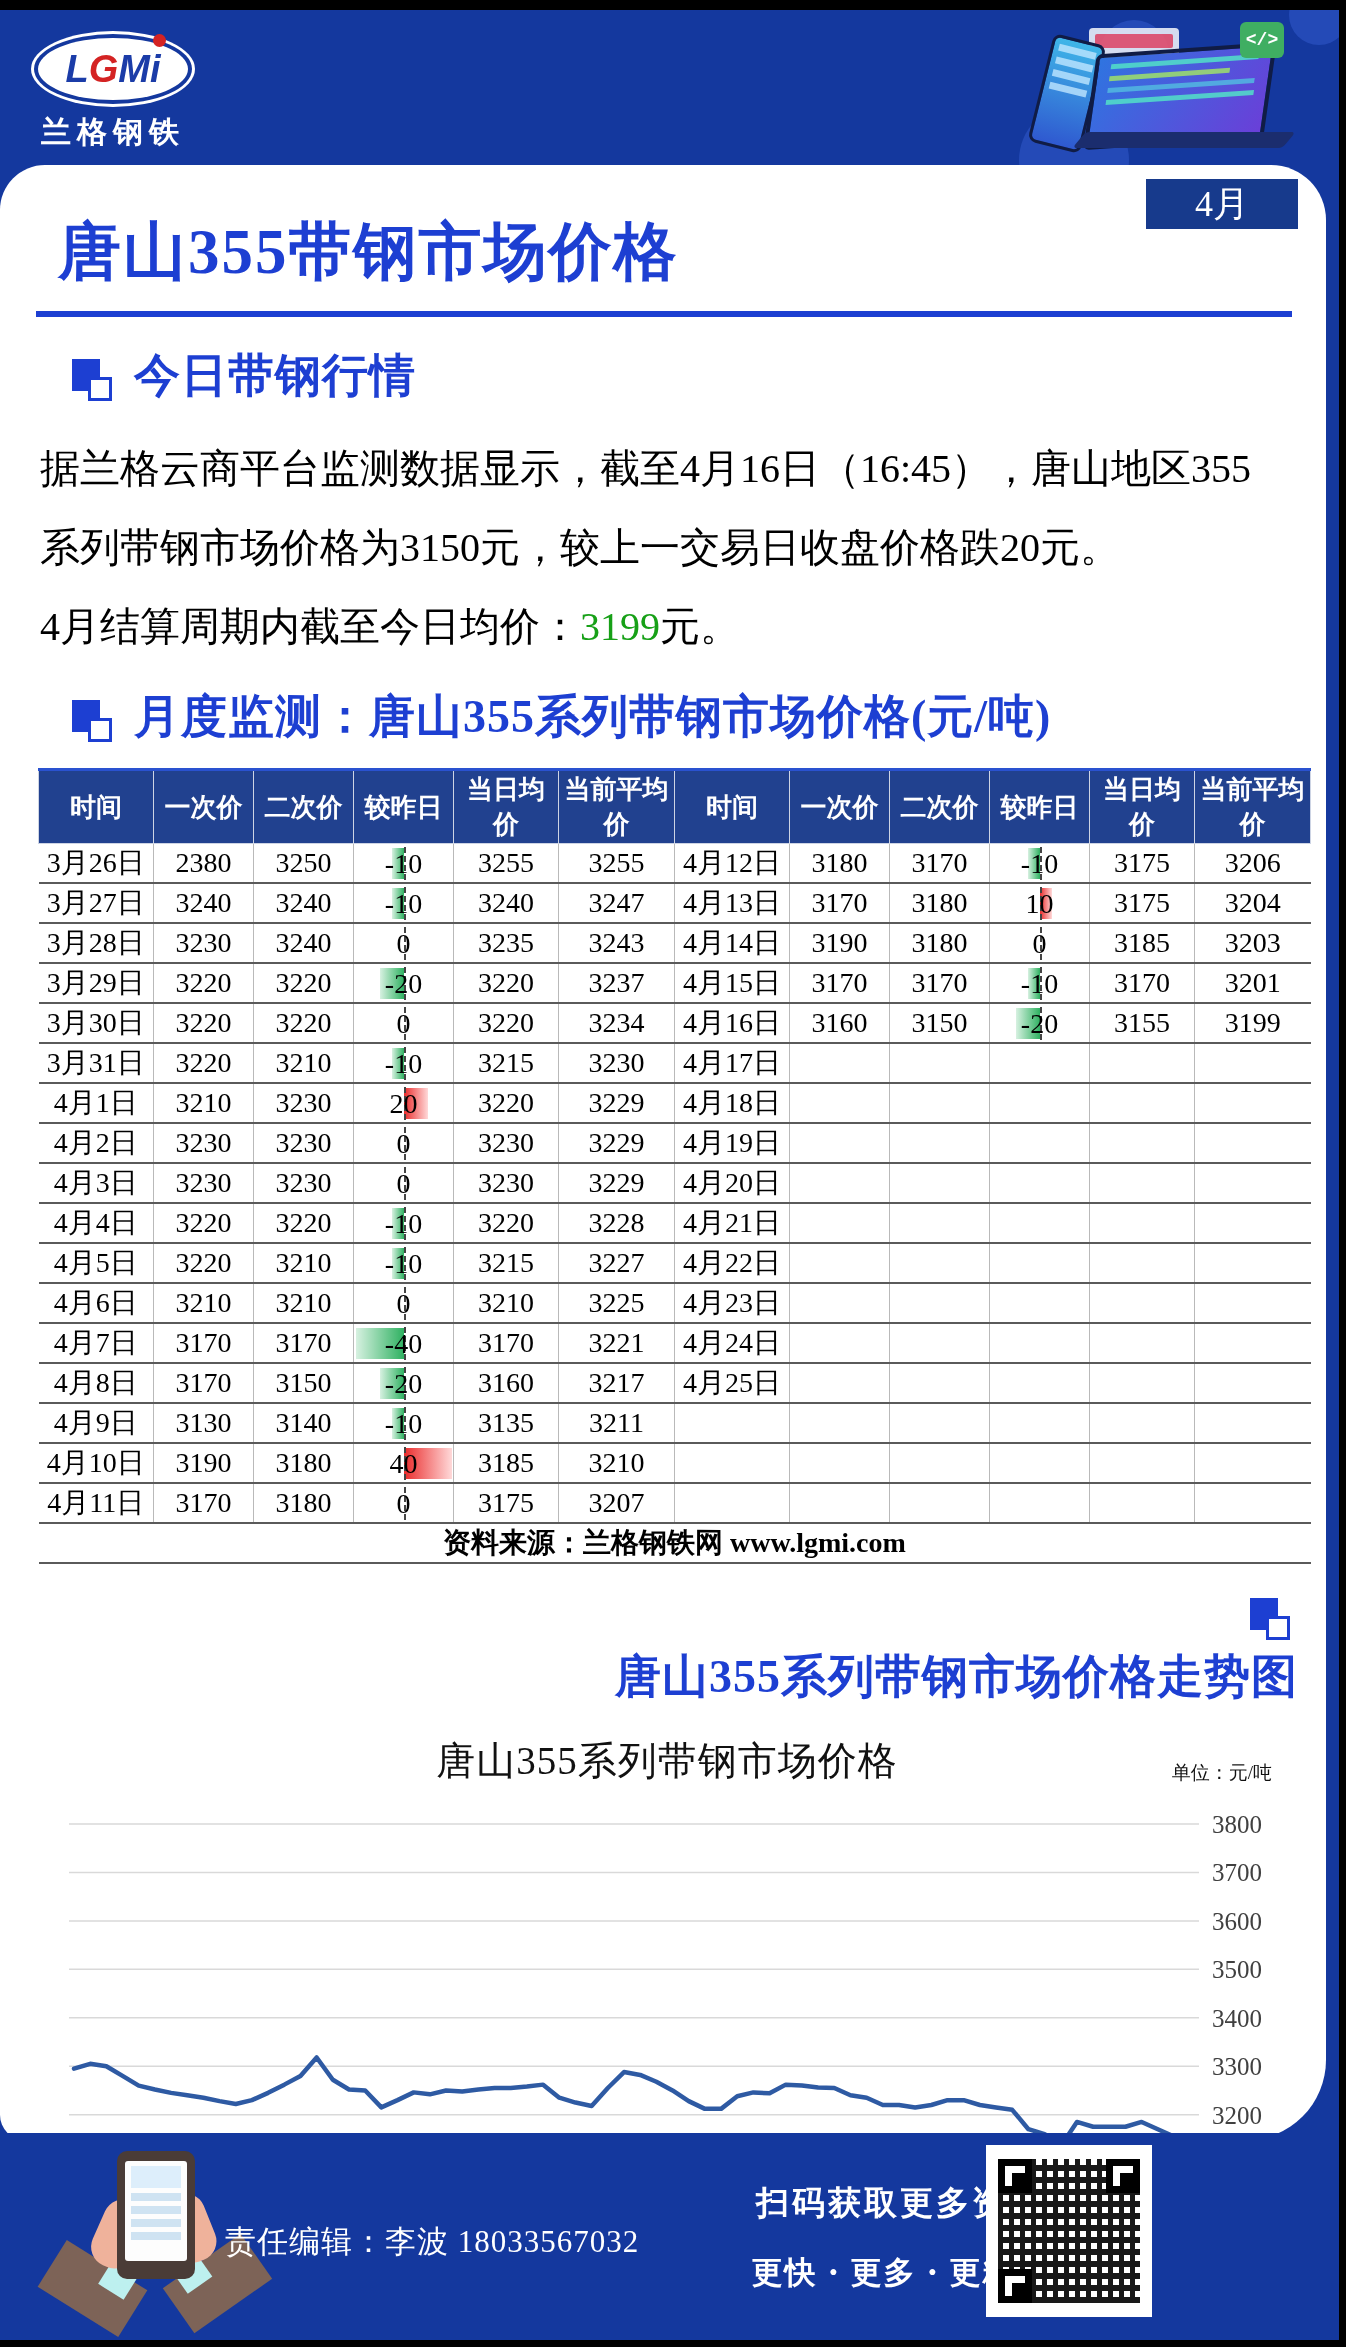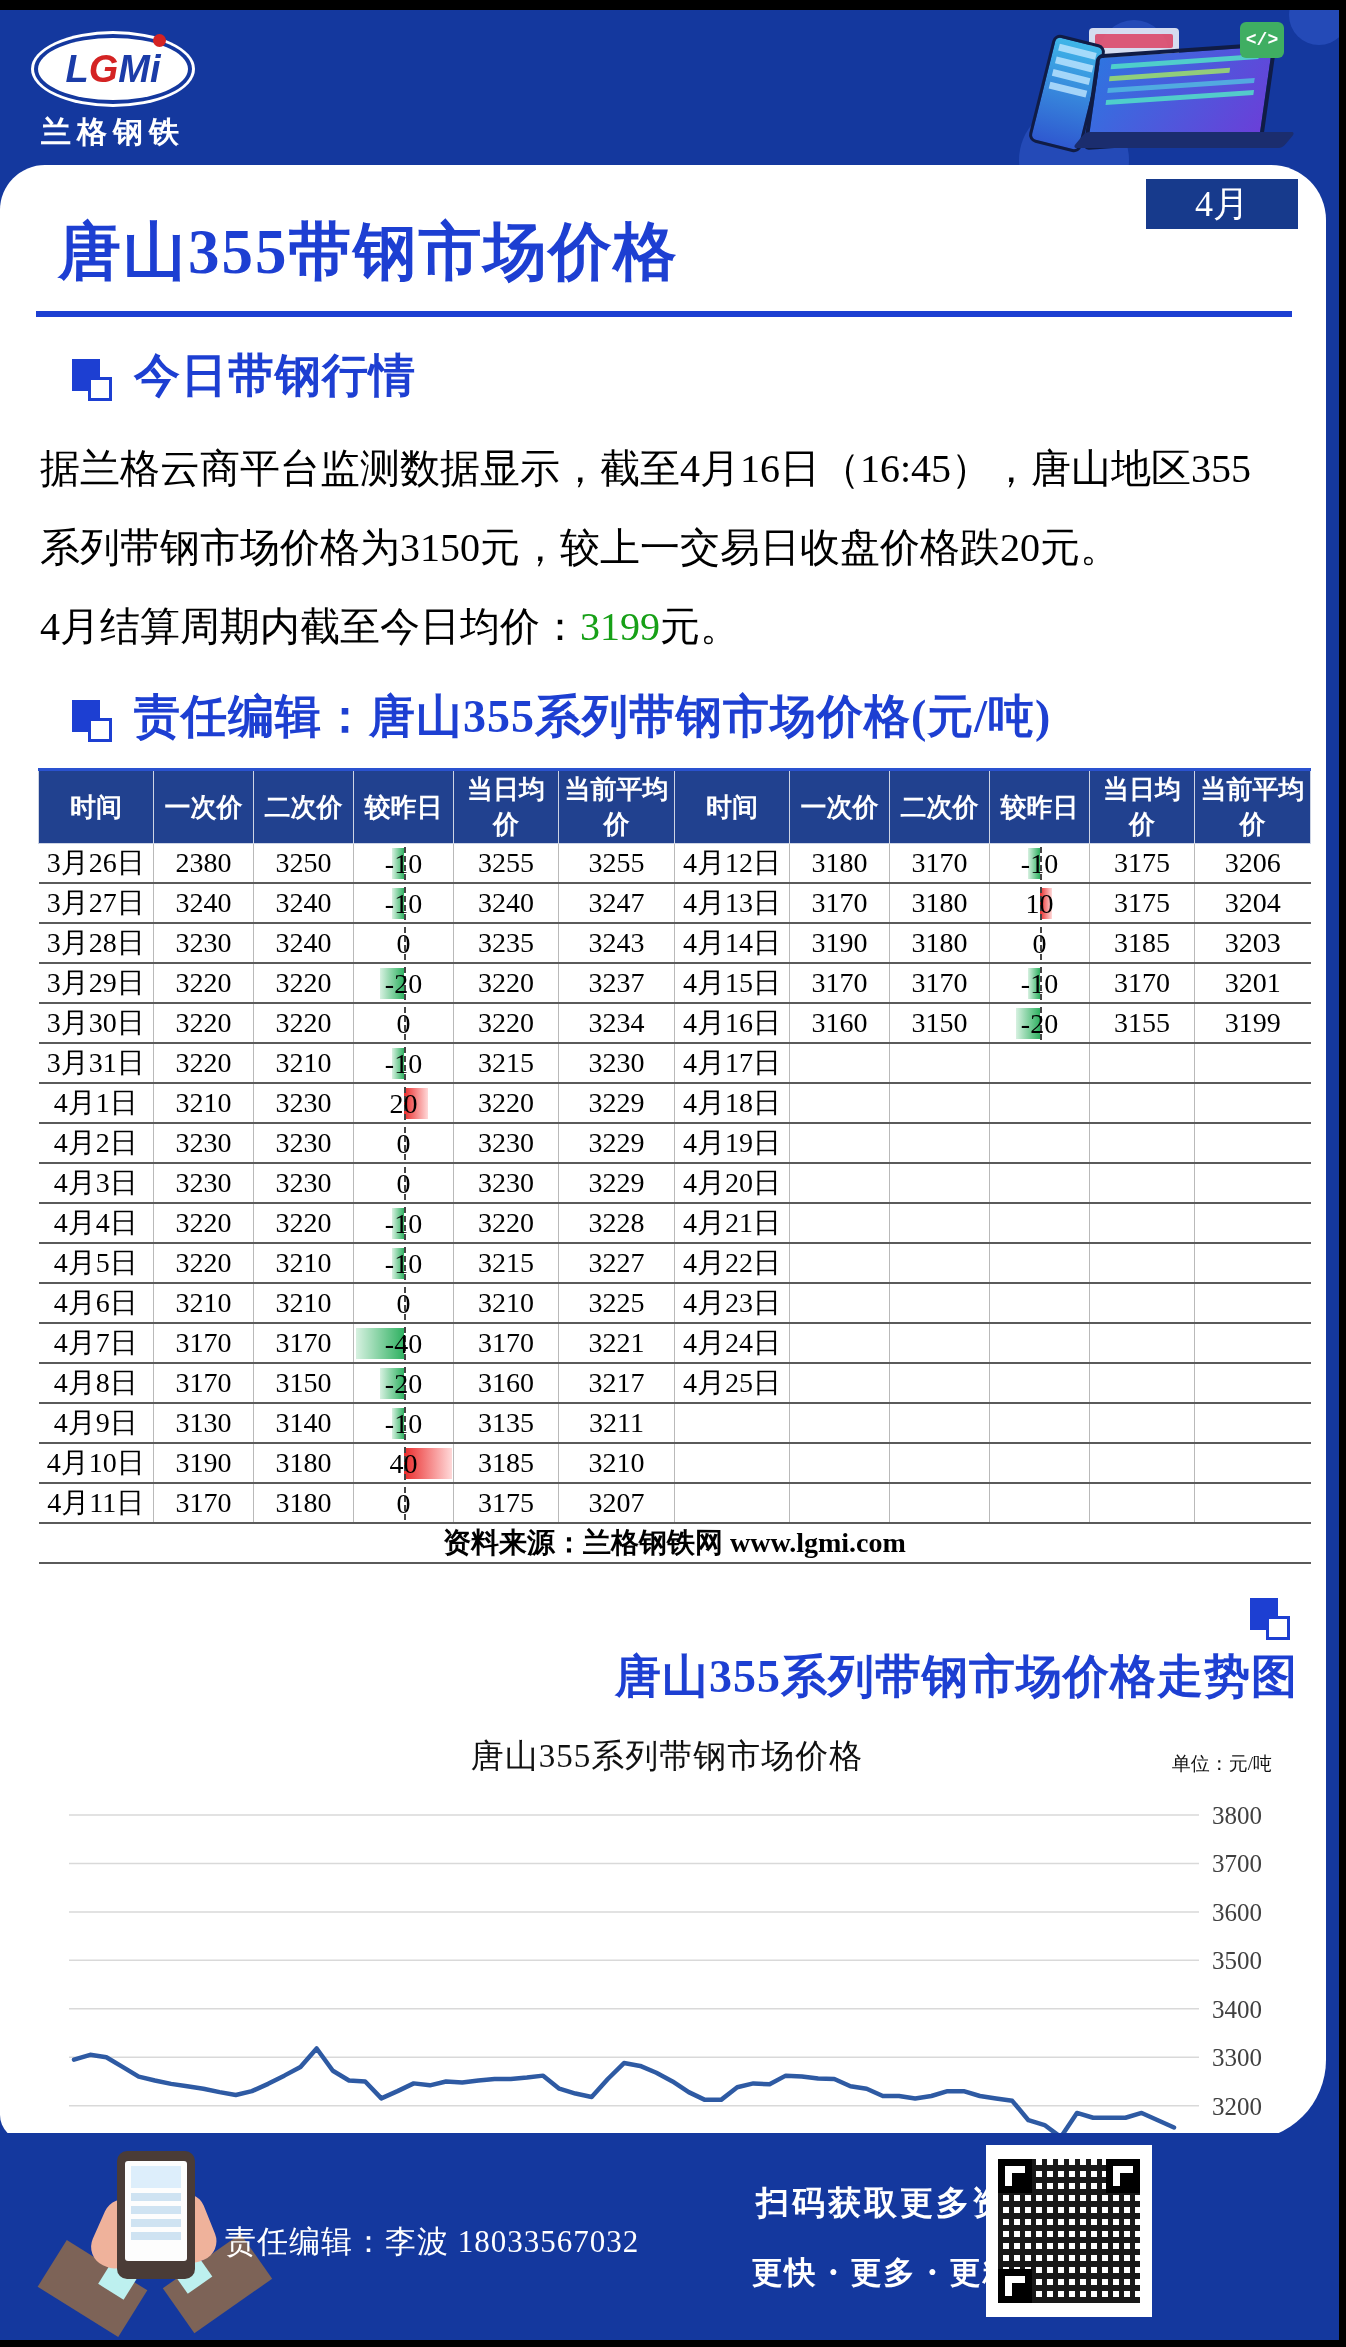--- a/index.html
+++ b/index.html
@@ -60,21 +60,21 @@
   table.price tr td:last-child{border-right:none;}
   td.src{font-weight:bold;text-align:left;font-size:29px;padding-left:6px;border-bottom:2px solid #5a5a5a;}
   .chg-cell{position:relative;width:100%;height:33px;}
   .chg-dash{position:absolute;left:50%;top:0;bottom:0;width:0;border-left:2px dashed #444;}
   .chg-bar{position:absolute;top:1px;bottom:1px;}
   .chg-bar.neg{right:50%;background:linear-gradient(to left,#2fb161,#d7f1e1);}
   .chg-bar.pos{left:50%;background:linear-gradient(to right,#ea2c2c,#ffd9d9);}
   .chg-v{position:relative;z-index:2;line-height:33px;}
   
   .chart-head{display:flex;justify-content:center;align-items:flex-end;margin-top:26px;position:relative;}
-  .chart-title{font-size:33px;color:#111;letter-spacing:1px;}
+  .chart-title{font-size:39px;color:#111;letter-spacing:1px;}
   .chart-unit{position:absolute;right:26px;bottom:2px;font-size:19px;color:#111;}
   svg.trend{display:block;margin:4px 0 0 18px;}
   
   .footer{position:absolute;left:0;right:7px;bottom:7px;height:200px;background:#14389e;}
   .hands{position:absolute;left:55px;top:18px;width:200px;height:160px;}
   .hands .sleeve{position:absolute;width:95px;height:55px;background:#7d6357;}
   .hands .sleeve.l{left:-10px;top:110px;transform:rotate(32deg);}
   .hands .sleeve.r{left:115px;top:105px;transform:rotate(-35deg);}
   .hands .cuff{position:absolute;width:30px;height:42px;background:#bdf0ef;}
   .hands .cuff.l{left:52px;top:102px;transform:rotate(32deg);}
@@ -163,21 +163,21 @@
         <div>据兰格云商平台监测数据显示，截至4月16日（16:45），唐山地区355</div>
         <div>系列带钢市场价格为3150元，较上一交易日收盘价格跌20元。</div>
         <div><span>4月结算周期内截至今日均价：</span><span class="green">3199</span><span>元。</span></div>
       </div>
 
       <div class="section" style="margin-top:20px;">
         <span class="bullet">
             <span class="sq1"></span>
             <span class="sq2"></span>
           </span>
-        <span class="section-label">责任编辑：唐山355系列带钢市场价格(元/吨)</span>
+        <span class="section-label">月度监测：唐山355系列带钢市场价格(元/吨)</span>
       </div>
 
       <table class="price">
         <colgroup>
           <col style="width:115px">
             <col style="width:100px">
             <col style="width:100px">
             <col style="width:100px">
             <col style="width:105px">
             <col style="width:116px">

